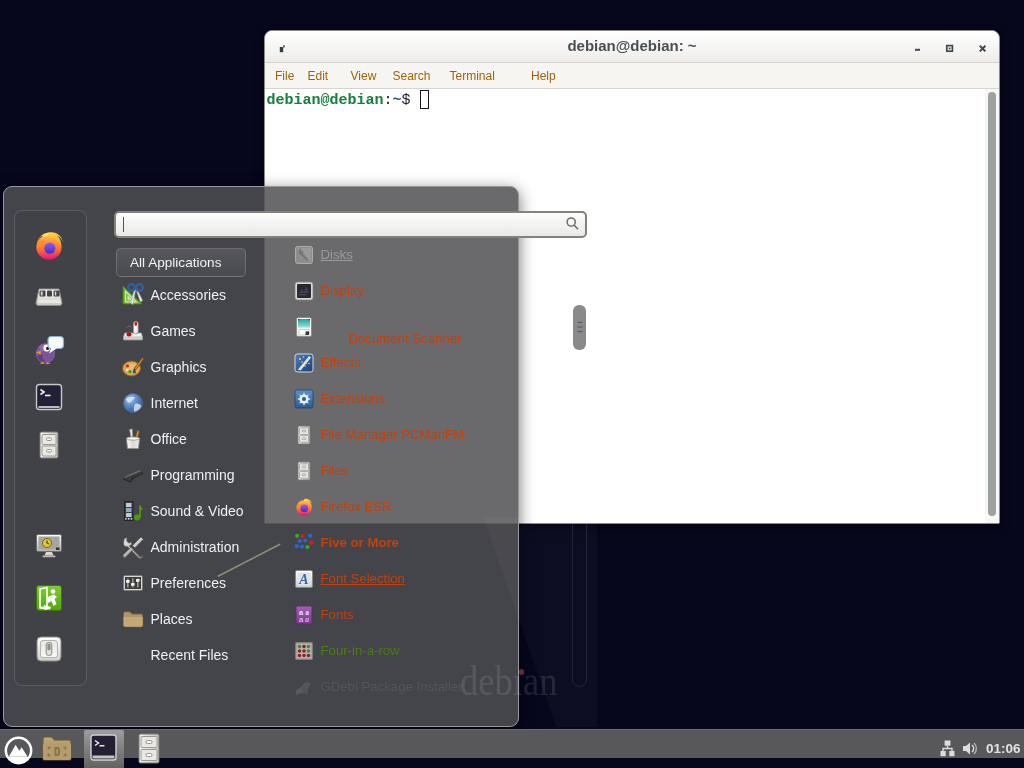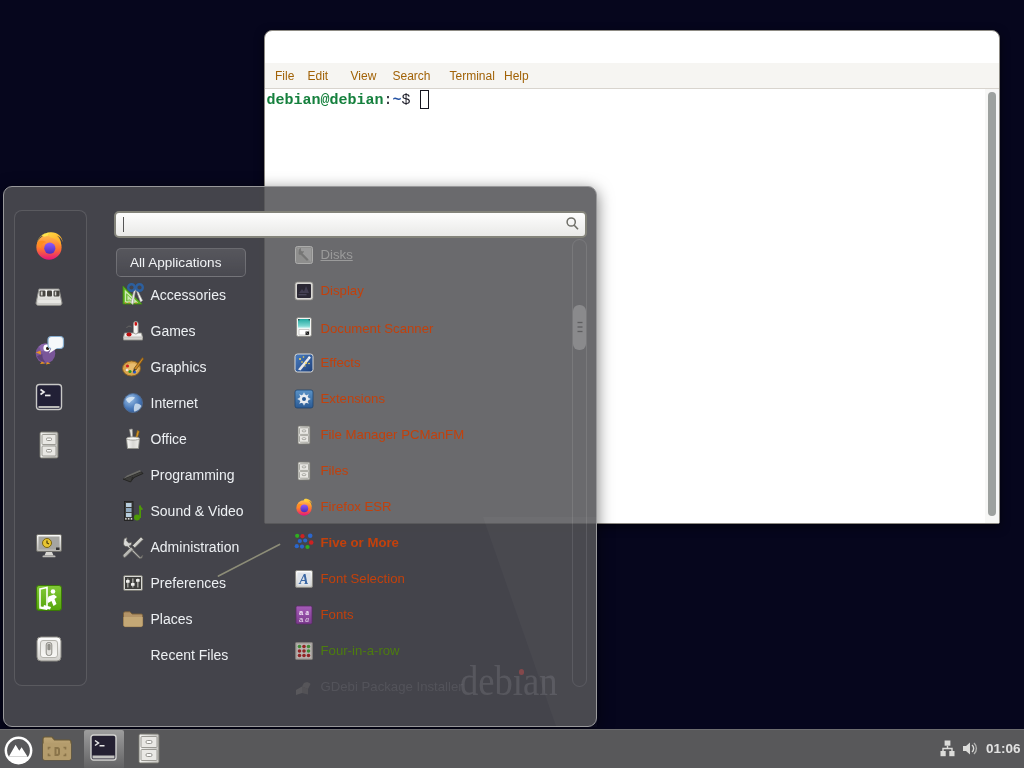--- a/index.html
+++ b/index.html
@@ -25,21 +25,21 @@
   #tcontent { position:absolute; left:0; top:58px; width:734px; height:434px;
           background:#ffffff; font-family:"Liberation Mono", monospace; font-size:15px; }
   #prompt { position:absolute; left:1.5px; top:1.5px; line-height:19px; white-space:pre; color:#1b1b27; }
   .pgreen { color:#15803d; font-weight:bold; }
   .pblue { color:#2553a4; font-weight:bold; }
   #cursor { position:absolute; left:154.5px; top:1px; width:9.5px; height:18.5px; border:1.8px solid #15151f; }
   #tscroll { position:absolute; right:0; top:0; width:14px; height:434px; background:#f7f7f6; }
   #tthumb { position:absolute; left:3.2px; top:3px; width:7.5px; height:424px; background:#9da19f; border-radius:4px; }
 
   
-  #menu { position:absolute; left:3px; top:186px; width:594px; height:541px;
+  #menu { position:absolute; left:3px; top:186px; width:516px; height:541px;
           background:rgba(80,80,84,0.85); border:1.5px solid #98989a; border-radius:9px;
           box-shadow:0 4px 16px rgba(0,0,0,0.55); }
   #sidebox { position:absolute; left:9.5px; top:22.5px; width:73.5px; height:476.5px;
           border:1px solid rgba(255,255,255,0.13); border-radius:8px; background:rgba(0,0,0,0.04); }
   #searchbox { position:absolute; left:109.5px; top:23.5px; width:473px; height:27px;
           border:2px solid #83837a; border-radius:5px;
           background:linear-gradient(#fdfdfd,#e9e9e7); }
   #scursor { position:absolute; left:7px; top:4px; width:1.2px; height:15px; background:#555; }
   #allapps { position:absolute; left:112px; top:61px; width:130px; height:29px;
           border:1px solid rgba(255,255,255,0.18); border-radius:5px;
@@ -54,38 +54,51 @@
         font-size:42px; line-height:42px; color:rgba(255,255,255,0.105);
         transform:scaleX(0.87); transform-origin:0 0; }
   #wmdot { position:absolute; left:514.5px; top:482px; width:5.5px; height:5.5px; border-radius:50%;
         background:rgba(195,75,75,0.5); }
   #scrolltrack { position:absolute; left:568px; top:51.5px; width:15px; height:448px;
         border:1px solid rgba(255,255,255,0.10); border-radius:7.5px; }
   #scrollthumb { position:absolute; left:569px; top:117.5px; width:13px; height:45px;
         background:#8a8a8c; border-radius:6px; }
 
   
-  #panel { position:absolute; left:0; top:729px; width:1024px; height:39px;
+  #panel { position:absolute; left:0; top:729px; width:1024px; height:29px;
            background:#58585a; border-top:1px solid #6d6d6f; }
   #taskbtn { position:absolute; left:83.5px; top:0px; width:40px; height:39px;
            background:linear-gradient(#9d9d9d,#616163); border-radius:2px; }
   #clock { position:absolute; right:3.5px; top:11px; font-size:13.5px; font-weight:bold; color:#e2e2e2; }
 </style>
 </head>
 <body>
 <div id="desktop"></div>
 
 <div id="term">
+  <div id="titlebar">
+    <div id="title">debian@debian: ~</div>
+    <svg class="abs" style="left:13px;top:13px;" width="10" height="10" viewBox="0 0 10 10">
+      <rect x="1.8" y="3" width="3.4" height="5.2" fill="#2c3e46"></rect>
+      <rect x="5.3" y="1.2" width="1.4" height="2.2" fill="#2c3e46"></rect>
+    </svg>
+    <svg class="abs" style="left:645px;top:12px;" width="80" height="12" viewBox="0 0 80 12">
+      <rect x="5" y="5.8" width="5" height="2" fill="#3e4a52"></rect>
+      <rect x="36.8" y="2.6" width="5.6" height="5.6" fill="none" stroke="#3e4a52" stroke-width="1.7"></rect>
+      <rect x="38.7" y="4.5" width="1.8" height="1.8" fill="#3e4a52"></rect>
+      <path d="M69.8 2.8 L75.4 8.4 M75.4 2.8 L69.8 8.4" stroke="#3e4a52" stroke-width="2"></path>
+    </svg>
+  </div>
   <div id="menubar">
     <span class="mitem" style="left:10px;">File</span>
     <span class="mitem" style="left:42.5px;">Edit</span>
     <span class="mitem" style="left:85.5px;">View</span>
     <span class="mitem" style="left:127.5px;">Search</span>
     <span class="mitem" style="left:184.5px;">Terminal</span>
-    <span class="mitem" style="left:239px;">Help</span>
+    <span class="mitem" style="left:266px;">Help</span>
   </div>
   <div id="tcontent">
     <div id="prompt"><span class="pgreen">debian@debian</span>:<span class="pblue">~</span>$ </div>
     <div id="cursor"></div>
     <div id="tscroll">
         <div id="tthumb"></div>
       </div>
   </div>
 </div>
 
@@ -474,28 +487,28 @@
       <circle cx="14.5" cy="14.5" r="1.8" fill="#9e2020"></circle>
   </svg>
   <svg class="abs" style="left:289.5px;top:490px;" width="20" height="20" viewBox="0 0 20 20" opacity="0.18">
     <path d="M2 13 L8 9.5 L8 16 L2 18 Z" fill="#b8b4a8"></path>
     <path d="M8 9.5 L14 12 L14 17.5 L8 16 Z" fill="#98948a"></path>
     <path d="M10 6 C12 4.5 15 5 16.5 7 L14 12 L8 9.5 Z" fill="#aaa698"></path>
   </svg>
   <div id="applist">
     <div class="app dim1" style="top:58px;">Disks</div>
     <div class="app" style="top:94px;">Display</div>
-    <div class="app" style="top:132px;">Document Scanner</div>
+    <div class="app" style="top:142px;margin-left:28px;">Document Scanner</div>
     <div class="app" style="top:166px;">Effects</div>
     <div class="app" style="top:202px;">Extensions</div>
     <div class="app" style="top:238px;">File Manager PCManFM</div>
     <div class="app" style="top:274px;">Files</div>
     <div class="app" style="top:310px;">Firefox ESR</div>
     <div class="app" style="top:346px;font-weight:bold;">Five or More</div>
-    <div class="app" style="top:382px;">Font Selection</div>
+    <div class="app" style="top:382px;text-decoration:underline;">Font Selection</div>
     <div class="app" style="top:418px;">Fonts</div>
     <div class="app dim2" style="top:454px;">Four-in-a-row</div>
     <div class="app dim3" style="top:490px;">GDebi Package Installer</div>
   </div>
   <div id="scrolltrack"></div>
   <div id="scrollthumb">
     <svg class="abs" style="left:3.5px;top:16px;" width="6" height="13" viewBox="0 0 6 13">
       <g stroke="rgba(70,70,72,0.65)" stroke-width="1.3">
         <line x1="0.5" y1="1.5" x2="5.5" y2="1.5"></line>
           <line x1="0.5" y1="6" x2="5.5" y2="6"></line>

